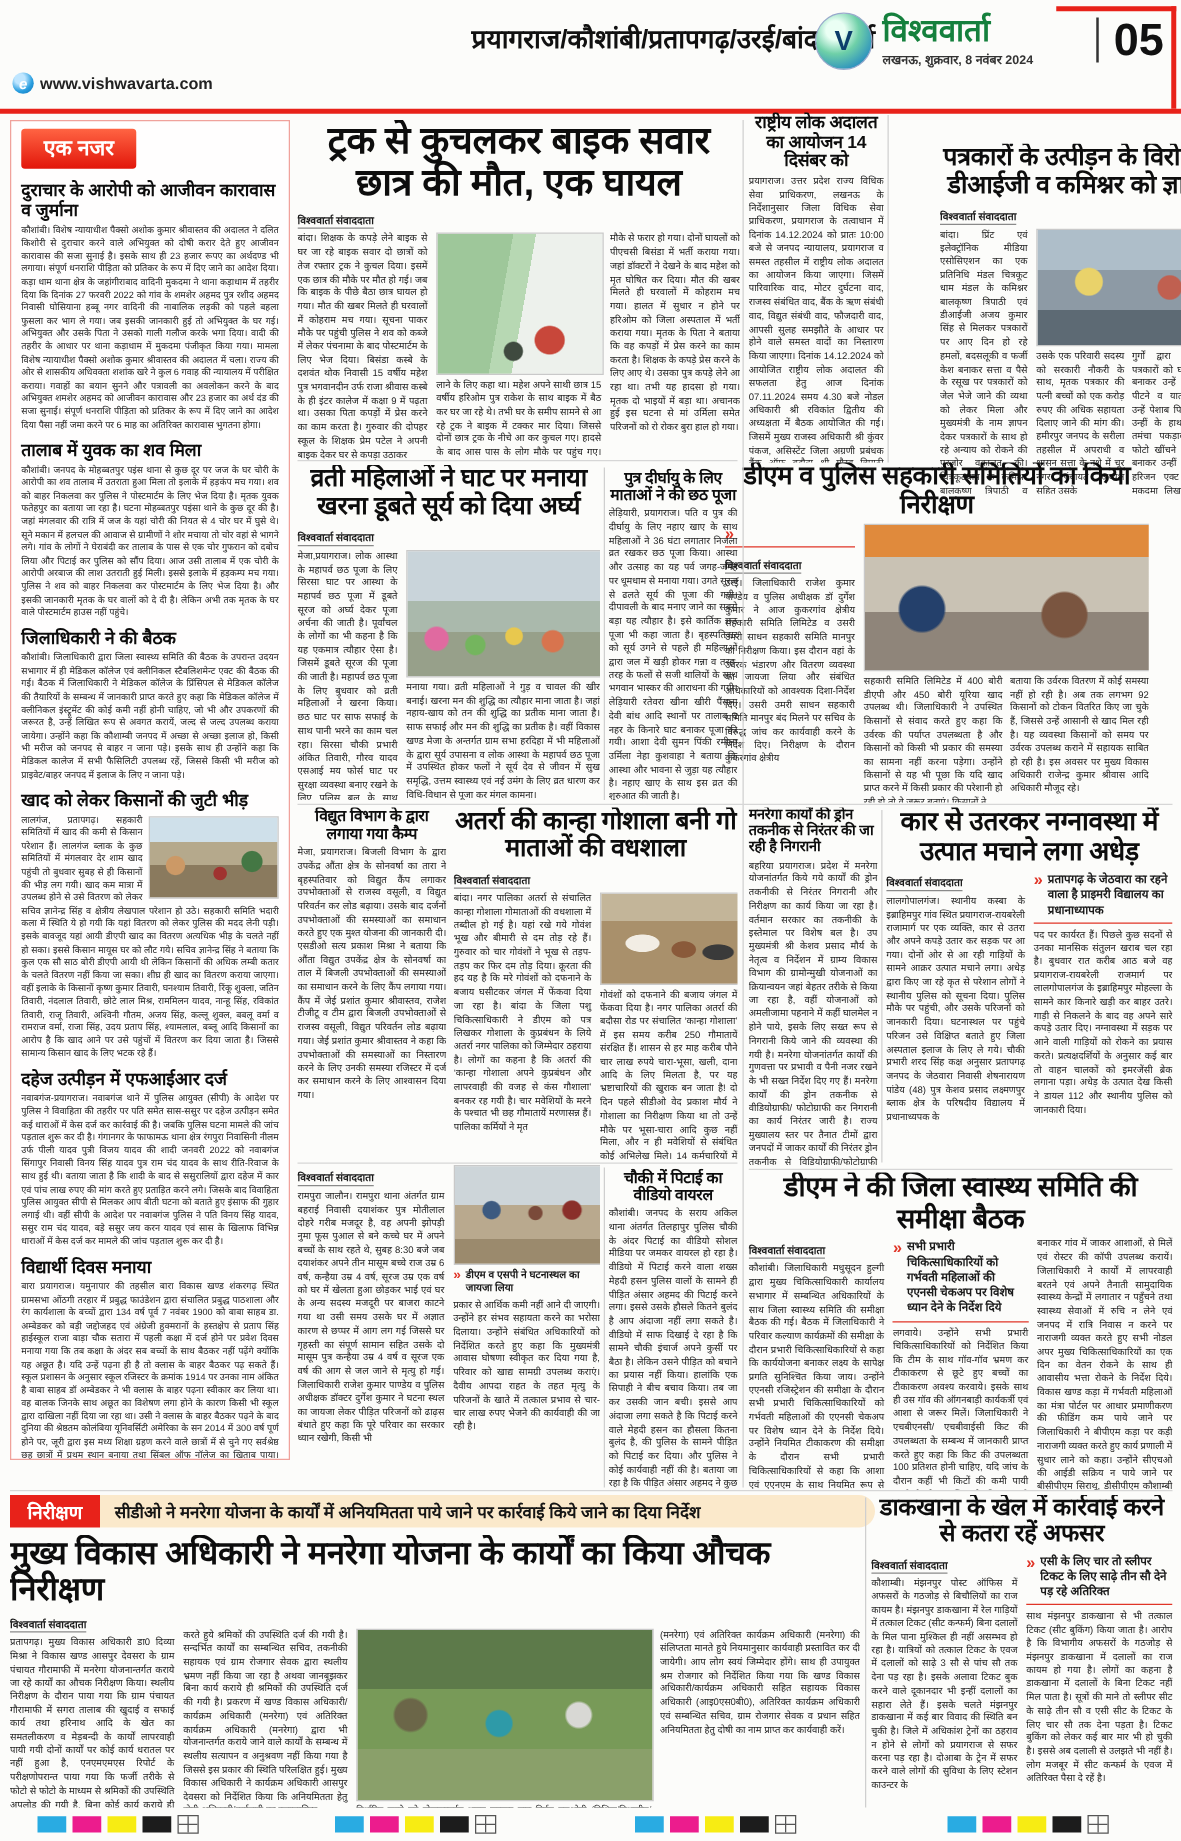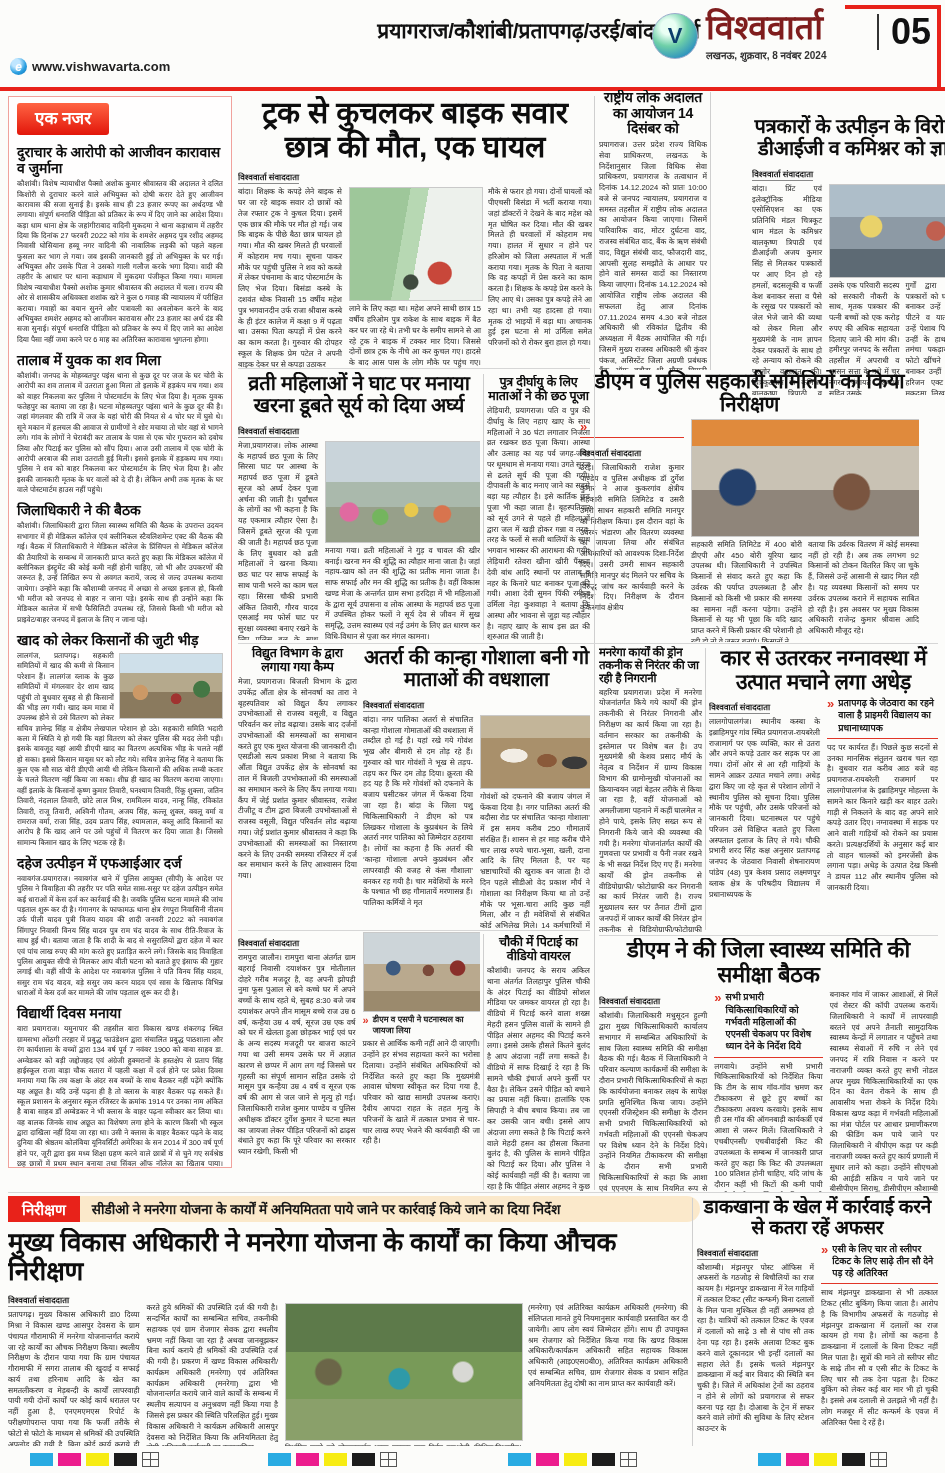--- a/index.html
+++ b/index.html
@@ -41,21 +41,21 @@
   .site{left:10px;top:58px;display:flex;align-items:center;gap:5px;font-weight:bold;font-size:13px;color:#222;}
   .e-icon{width:17px;height:17px;border-radius:50%;
           background:radial-gradient(circle at 35% 30%,#bfe6ff 0 25%,#2a9fe0 60%,#0b6fb4 100%);
           color:#fff;font-size:12px;font-weight:bold;font-style:italic;display:flex;align-items:center;justify-content:center;}
   .region{left:0;top:16px;width:700px;text-align:right;font-size:21px;font-weight:bold;color:#111;}
   .brand{left:652px;top:10px;display:flex;gap:8px;align-items:center;}
   .globe{width:44px;height:44px;border-radius:50%;
          background:radial-gradient(circle at 35% 30%,#eafff4 0 18%,#6fd0a8 45%,#2a8fbf 80%,#135a86 100%);
          display:flex;align-items:center;justify-content:center;color:#0c3d6b;font-weight:bold;font-size:22px;
          border:1px solid #9ac;}
-  .paper{font-size:34px;font-weight:bold;line-height:1.05;color:#7f1d1d;}
+  .paper{font-size:25px;font-weight:bold;line-height:1.05;color:#15803d;}
   .edition{font-size:10px;font-weight:bold;color:#333;margin-top:2px;}
   .pagenum{right:14px;top:14px;font-size:36px;font-weight:bold;line-height:1;color:#111;
            border-left:2px solid #333;padding-left:12px;}
   .red-h{background:#e8221a;}
   
   .sidebar{left:8px;top:96px;width:224px;height:1072px;border:1.5px solid #f0a29c;background:#fffefe;
            padding:6px 8px;box-sizing:border-box;overflow:hidden;}
   .ekn{background:linear-gradient(180deg,#ff6443,#e2160a);color:#fff;font-size:17px;font-weight:bold;
        padding:3px 18px 6px;display:inline-block;border-radius:3px;margin:0 0 2px;}
   .brief h3{font-size:14px;font-weight:bold;margin:7px 0 3px;color:#0d0d0d;line-height:1.15;}

